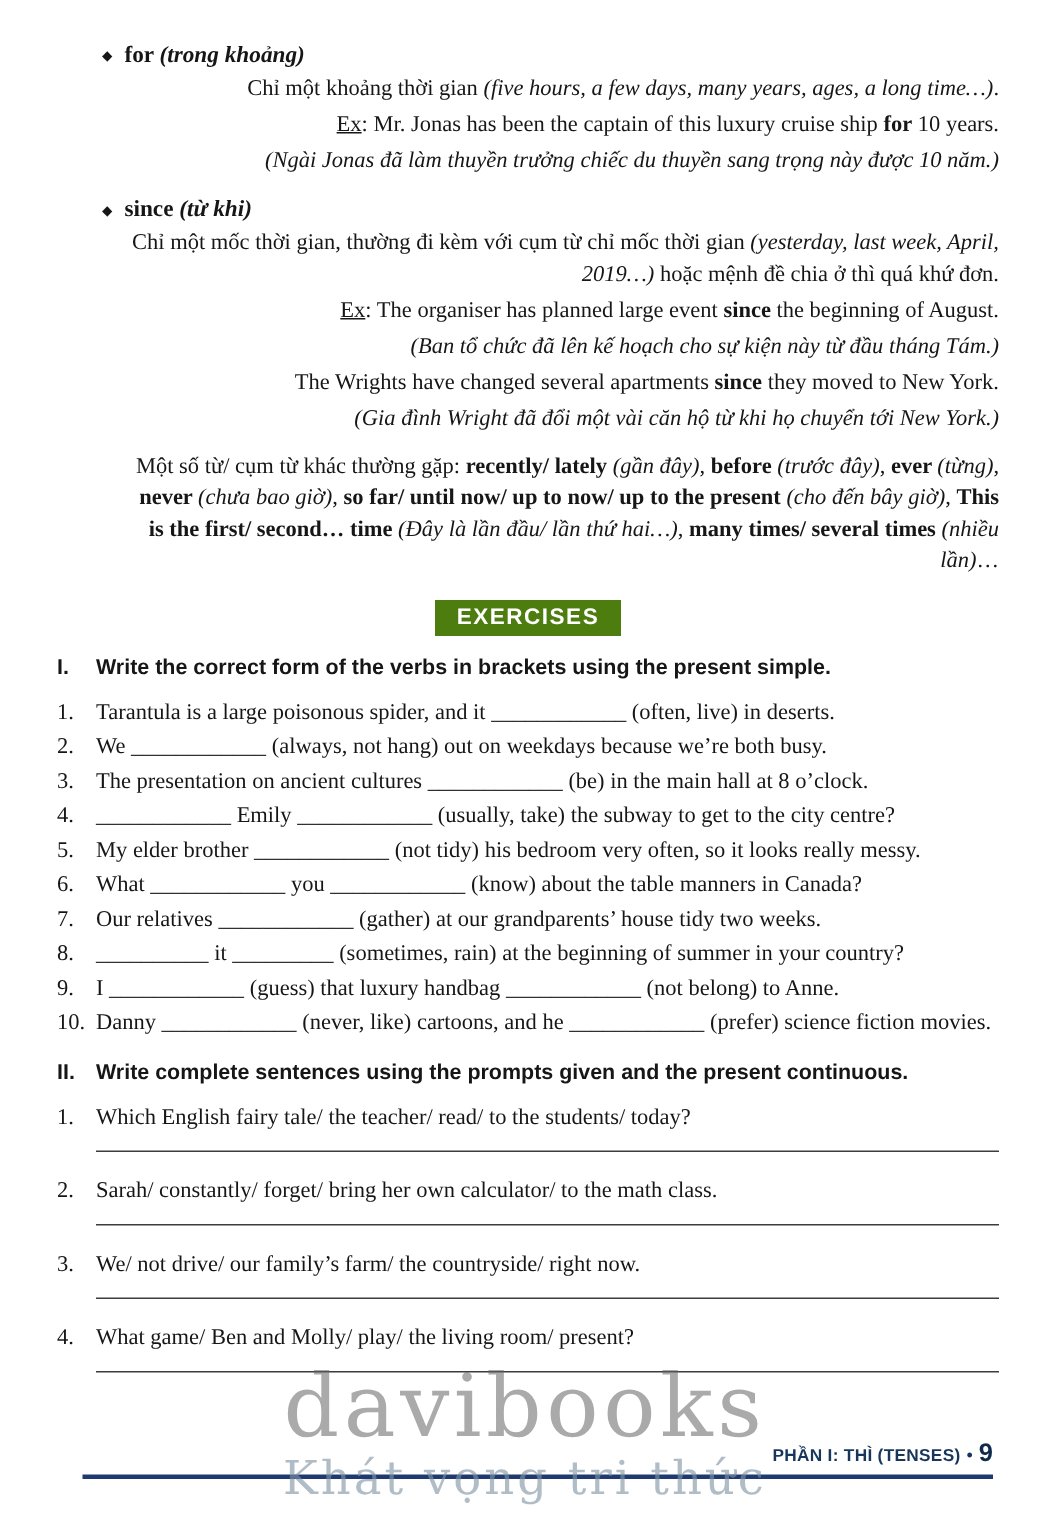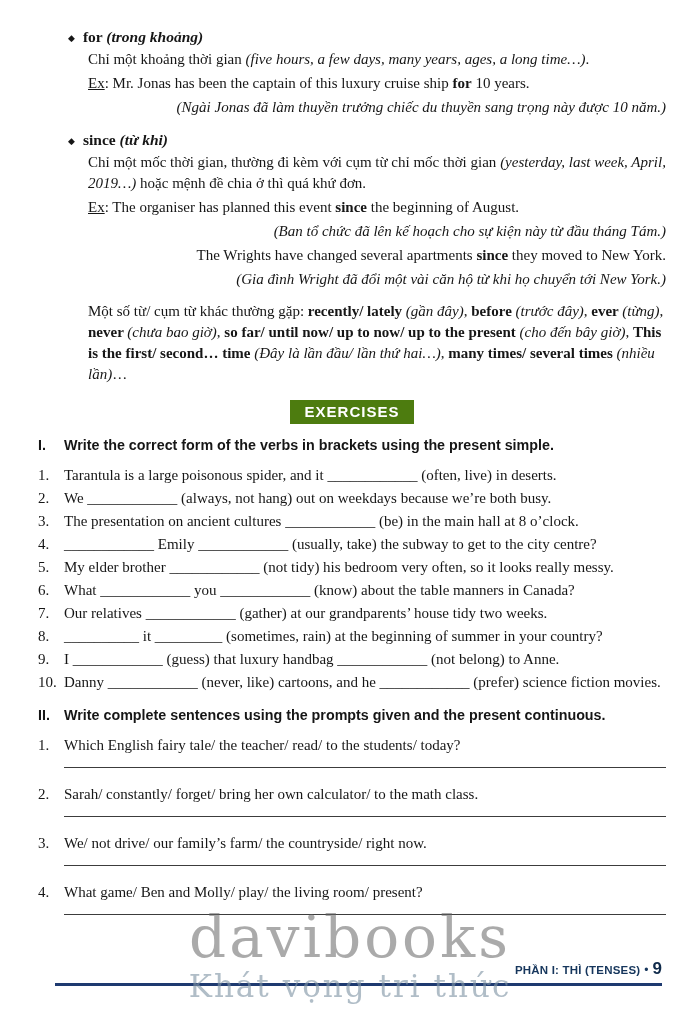--- a/index.html
+++ b/index.html
@@ -6,21 +6,21 @@
   .page{position:relative;width:700px;height:1010px;margin:0 auto;background:#ffffff;
         font-family:"Liberation Serif",serif;font-size:15px;color:#161616;overflow:hidden;}
   .content{padding:26px 34px 0 38px;}
 
   
   .theory p{line-height:21px;margin:0 0 3px 0;}
   .bullet-row{display:flex;align-items:baseline;gap:8px;padding-left:30px;margin-bottom:2px;}
   .bullet-row p{margin:0;}
   .diamond{font-size:9px;flex:none;transform:translateY(-1px);}
   .b-title{font-size:15.5px;}
-  .L1{padding-left:50px;}
+  .L1{padding-left:50px;text-align:right;}
   .L2{padding-left:80px;text-align:right;}
   .gap-after{margin-bottom:11px !important;}
   .b{font-weight:bold;}
   .i{font-style:italic;}
   .u{text-decoration:underline;}
 
   
   .banner{width:max-content;margin:15px auto 12px;background:#4d7c0f;color:#fff;
           font-family:"Liberation Sans",sans-serif;font-weight:bold;font-size:15px;
           letter-spacing:1px;padding:3px 15px 4px;}
@@ -64,21 +64,21 @@
       </div>
       <p class="L1"><span>Chỉ một khoảng thời gian </span><span class="i">(five hours, a few days, many years, ages, a long time…)</span><span>.</span></p>
       <p class="L1"><span class="u">Ex</span><span>: Mr. Jonas has been the captain of this luxury cruise ship </span><span class="b">for</span><span> 10 years.</span></p>
       <p class="L2 gap-after"><span class="i">(Ngài Jonas đã làm thuyền trưởng chiếc du thuyền sang trọng này được 10 năm.)</span></p>
 
       <div class="bullet-row">
         <span class="diamond">◆</span>
         <p class="b-title"><span class="b">since </span><span class="b i">(từ khi)</span></p>
       </div>
       <p class="L1"><span>Chỉ một mốc thời gian, thường đi kèm với cụm từ chỉ mốc thời gian </span><span class="i">(yesterday, last week, April, 2019…)</span><span> hoặc mệnh đề chia ở thì quá khứ đơn.</span></p>
-      <p class="L1"><span class="u">Ex</span><span>: The organiser has planned this event </span><span class="b">since</span><span> the beginning of August.</span></p>
+      <p class="L1"><span class="u">Ex</span><span>: The organiser has planned large event </span><span class="b">since</span><span> the beginning of August.</span></p>
       <p class="L2"><span class="i">(Ban tổ chức đã lên kế hoạch cho sự kiện này từ đầu tháng Tám.)</span></p>
       <p class="L2"><span>The Wrights have changed several apartments </span><span class="b">since</span><span> they moved to New York.</span></p>
       <p class="L2 gap-after"><span class="i">(Gia đình Wright đã đổi một vài căn hộ từ khi họ chuyển tới New York.)</span></p>
 
       <p class="L1"><span>Một số từ/ cụm từ khác thường gặp: </span><span class="b">recently/ lately </span><span class="i">(gần đây)</span><span>, </span><span class="b">before </span><span class="i">(trước đây)</span><span>, </span><span class="b">ever </span><span class="i">(từng)</span><span>, </span><span class="b">never </span><span class="i">(chưa bao giờ)</span><span>, </span><span class="b">so far/ until now/ up to now/ up to the present </span><span class="i">(cho đến bây giờ)</span><span>, </span><span class="b">This is the first/ second… time </span><span class="i">(Đây là lần đầu/ lần thứ hai…)</span><span>, </span><span class="b">many times/ several times </span><span class="i">(nhiều lần)</span><span>…</span></p>
     </section>
 
     <div class="banner">EXERCISES</div>
 
     <div class="part-heading">

